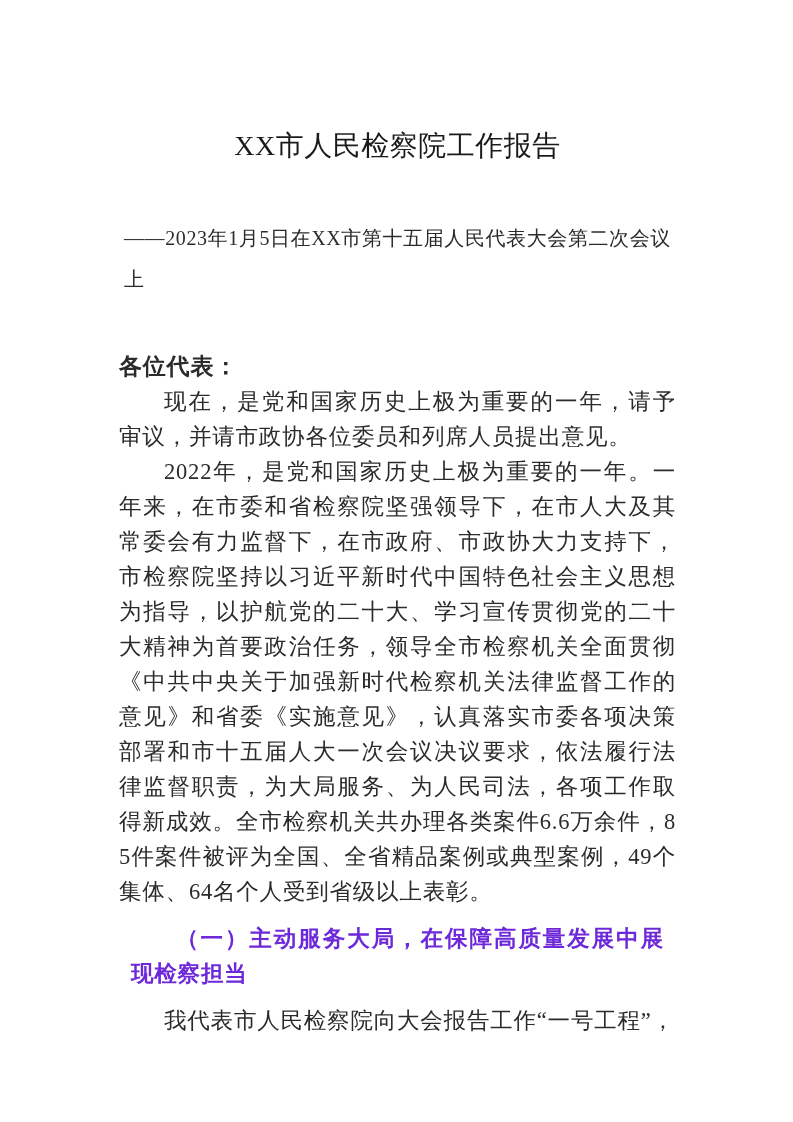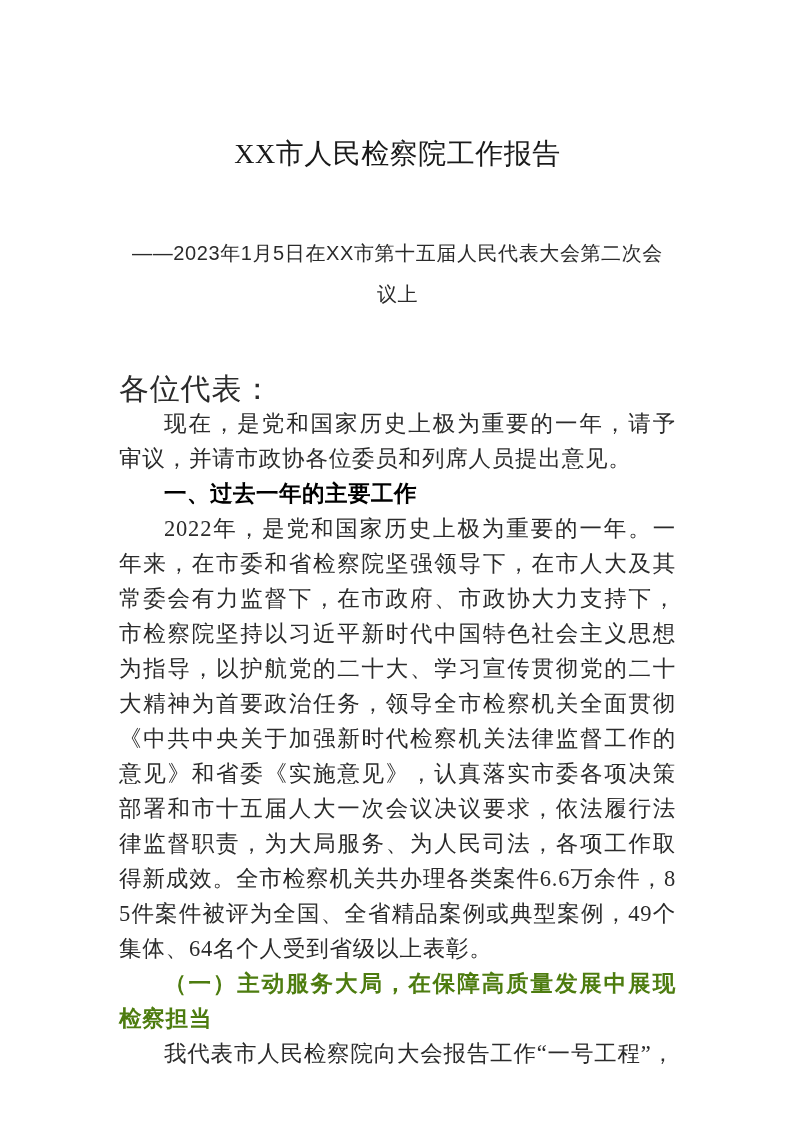--- a/index.html
+++ b/index.html
@@ -32,48 +32,48 @@
     width: 557px;
   }
 
   
   .doc-title {
     font-family: "Liberation Serif", "DejaVu Serif", serif;
     font-size: 28px;
     line-height: 40px;
     text-align: center;
     letter-spacing: 0.5px;
-    margin: 8px;
+    margin: 0;
     padding-top: 126px;
     font-weight: 400;
     color: #1a1a1a;
   }
 
   
   .doc-subtitle {
-    font-family: Liberation Sans, sans-serif;
+    font-family: Liberation Serif, serif;
     font-size: 20px;
     line-height: 41px;
-    text-align: center;
-    margin: 12px;
+    margin: 5px;
     padding-top: 47px;
     font-weight: 400;
     color: #2b2b2b;
     letter-spacing: 0.6px;
   }
 
   
   .salutation {
     font-family: "Liberation Serif", "DejaVu Serif", serif;
-    font-size: 30px;
+    font-size: 23px;
     line-height: 35px;
     margin: 0;
     padding-top: 44px;
     color: #2b2b2b;
     letter-spacing: 0.8px;
+    font-weight: bold;
   }
 
   
   .para {
     font-family: "Liberation Serif", "DejaVu Serif", serif;
     font-size: 22.5px;
     line-height: 35px;
     margin: 0;
     text-align: justify;
     text-align-last: left;
@@ -95,43 +95,42 @@
     color: #000000;
     letter-spacing: 0.5px;
   }
 
   
   .heading-2 {
     font-family: "Liberation Serif", "DejaVu Serif", serif;
     font-size: 22.5px;
     line-height: 35px;
     font-weight: 700;
-    margin: 0;
+    margin: 12px;
     text-align: justify;
     text-align-last: left;
     text-indent: 45px;
-    color: #4d7c0f;
+    color: #6d28d9;
     letter-spacing: 0.8px;
     word-break: break-all;
   }
 </style>
 </head>
 <body>
 
 <div class="page">
   <div class="content">
 
     <h1 class="doc-title">XX市人民检察院工作报告</h1>
 
     <p class="doc-subtitle">——2023年1月5日在XX市第十五届人民代表大会第二次会议上</p>
 
     <p class="salutation">各位代表：</p>
 
     <div id="blocks">
         <p class="para">现在，是党和国家历史上极为重要的一年，请予审议，并请市政协各位委员和列席人员提出意见。</p>
-        <p class="heading-1">一、过去一年的主要工作</p>
         <p class="para">2022年，是党和国家历史上极为重要的一年。一年来，在市委和省检察院坚强领导下，在市人大及其常委会有力监督下，在市政府、市政协大力支持下，市检察院坚持以习近平新时代中国特色社会主义思想为指导，以护航党的二十大、学习宣传贯彻党的二十大精神为首要政治任务，领导全市检察机关全面贯彻《中共中央关于加强新时代检察机关法律监督工作的意见》和省委《实施意见》，认真落实市委各项决策部署和市十五届人大一次会议决议要求，依法履行法律监督职责，为大局服务、为人民司法，各项工作取得新成效。全市检察机关共办理各类案件6.6万余件，85件案件被评为全国、全省精品案例或典型案例，49个集体、64名个人受到省级以上表彰。</p>
         <p class="heading-2">（一）主动服务大局，在保障高质量发展中展现检察担当</p>
         <p class="para">我代表市人民检察院向大会报告工作“一号工程”，</p>
       </div>
 
   </div>
 </div>
 
 </body></html>

